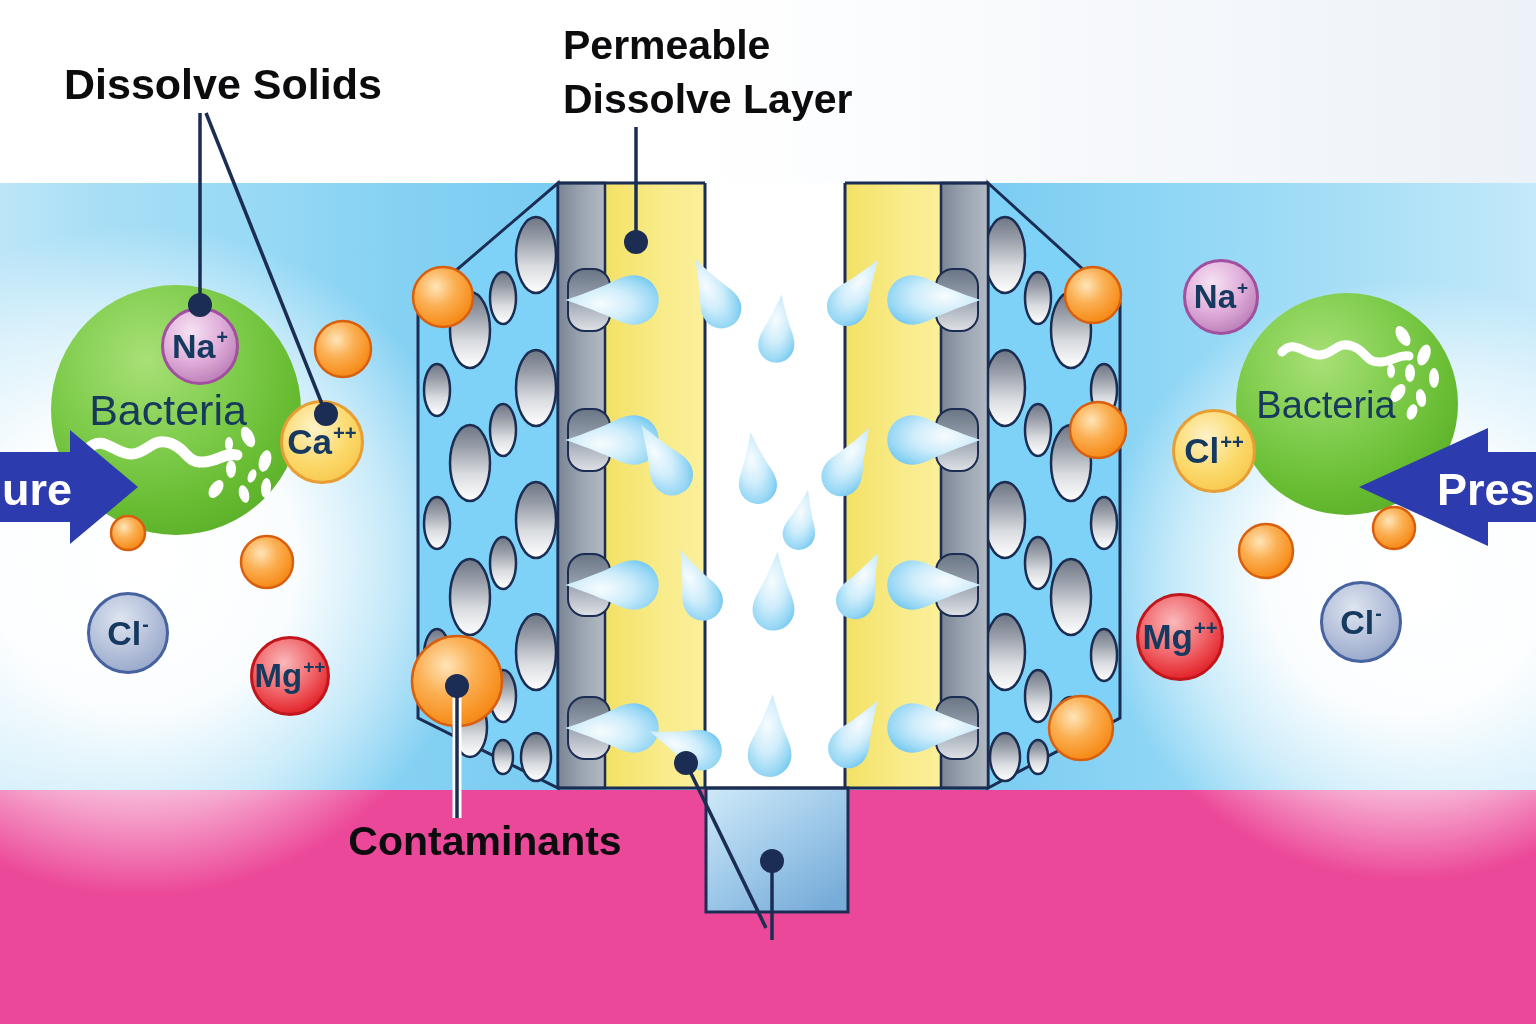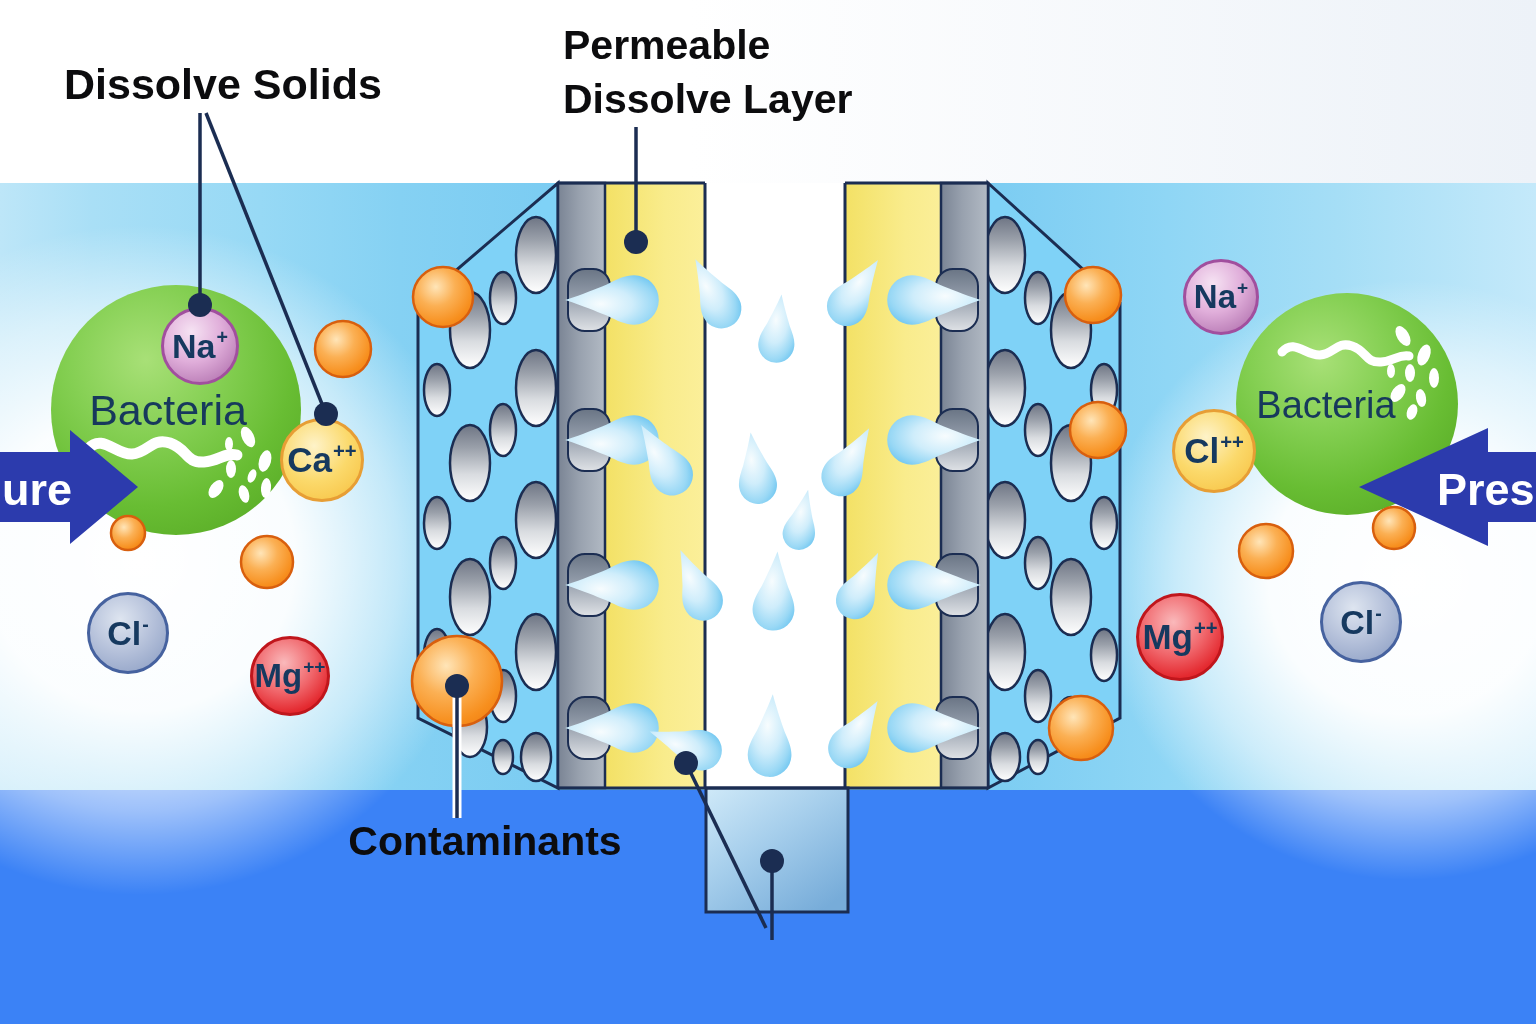--- a/index.html
+++ b/index.html
@@ -1,16 +1,16 @@
 <!DOCTYPE html>
 <html><head>
 <meta charset="utf-8">
 <style>
   html,body{margin:0;padding:0;background:#fff;}
-  .stage{position:relative;width:1536px;height:1024px;overflow:hidden;background:#3b82f6;
+  .stage{position:relative;width:1536px;height:1024px;overflow:hidden;background:#ec4899;
          font-family:"Liberation Sans",sans-serif;}
   .stage svg{position:absolute;left:0;top:0;}
   #main-svg{z-index:0;}
   #overlay-svg{z-index:2;}
   .lbl{position:absolute;z-index:1;font-weight:bold;color:#0C0C0E;white-space:nowrap;}
   .lbl.center{text-align:center;}
   .ion{position:absolute;z-index:1;border-radius:50%;display:flex;align-items:center;
        justify-content:center;font-weight:bold;color:#16395F;box-sizing:border-box;}
   .ion sup{font-size:0.58em;line-height:0;position:relative;top:-0.45em;margin-left:1px;}
   .bact-lbl{position:absolute;z-index:1;font-weight:normal;color:#17395C;text-align:center;}
@@ -271,21 +271,21 @@
 <div class="bact-lbl" style="left:56px;top:386px;width:224px;font-size:43px;">Bacteria</div>
 <div class="bact-lbl" style="left:1214px;top:384px;width:224px;font-size:38px;">Bacteria</div>
 
 <div class="press-lbl" style="left:2px;top:464px;font-size:45px;">ure</div>
 <div class="press-lbl" style="left:1437px;top:464px;font-size:45px;">Press</div>
 
 <div class="ion pink" style="left:161px;top:307px;width:78px;height:78px;font-size:34px;">
   <span>Na</span>
       <sup>+</sup>
 </div>
-<div class="ion gold" style="left:280px;top:418px;width:84px;height:84px;font-size:35px;">
+<div class="ion gold" style="left:280px;top:400px;width:84px;height:84px;font-size:35px;">
   <span>Ca</span>
       <sup>++</sup>
 </div>
 <div class="ion steel" style="left:87px;top:592px;width:82px;height:82px;font-size:34px;">
   <span>Cl</span>
       <sup>-</sup>
 </div>
 <div class="ion red" style="left:250px;top:636px;width:80px;height:80px;font-size:33px;">
   <span>Mg</span>
       <sup>++</sup>

